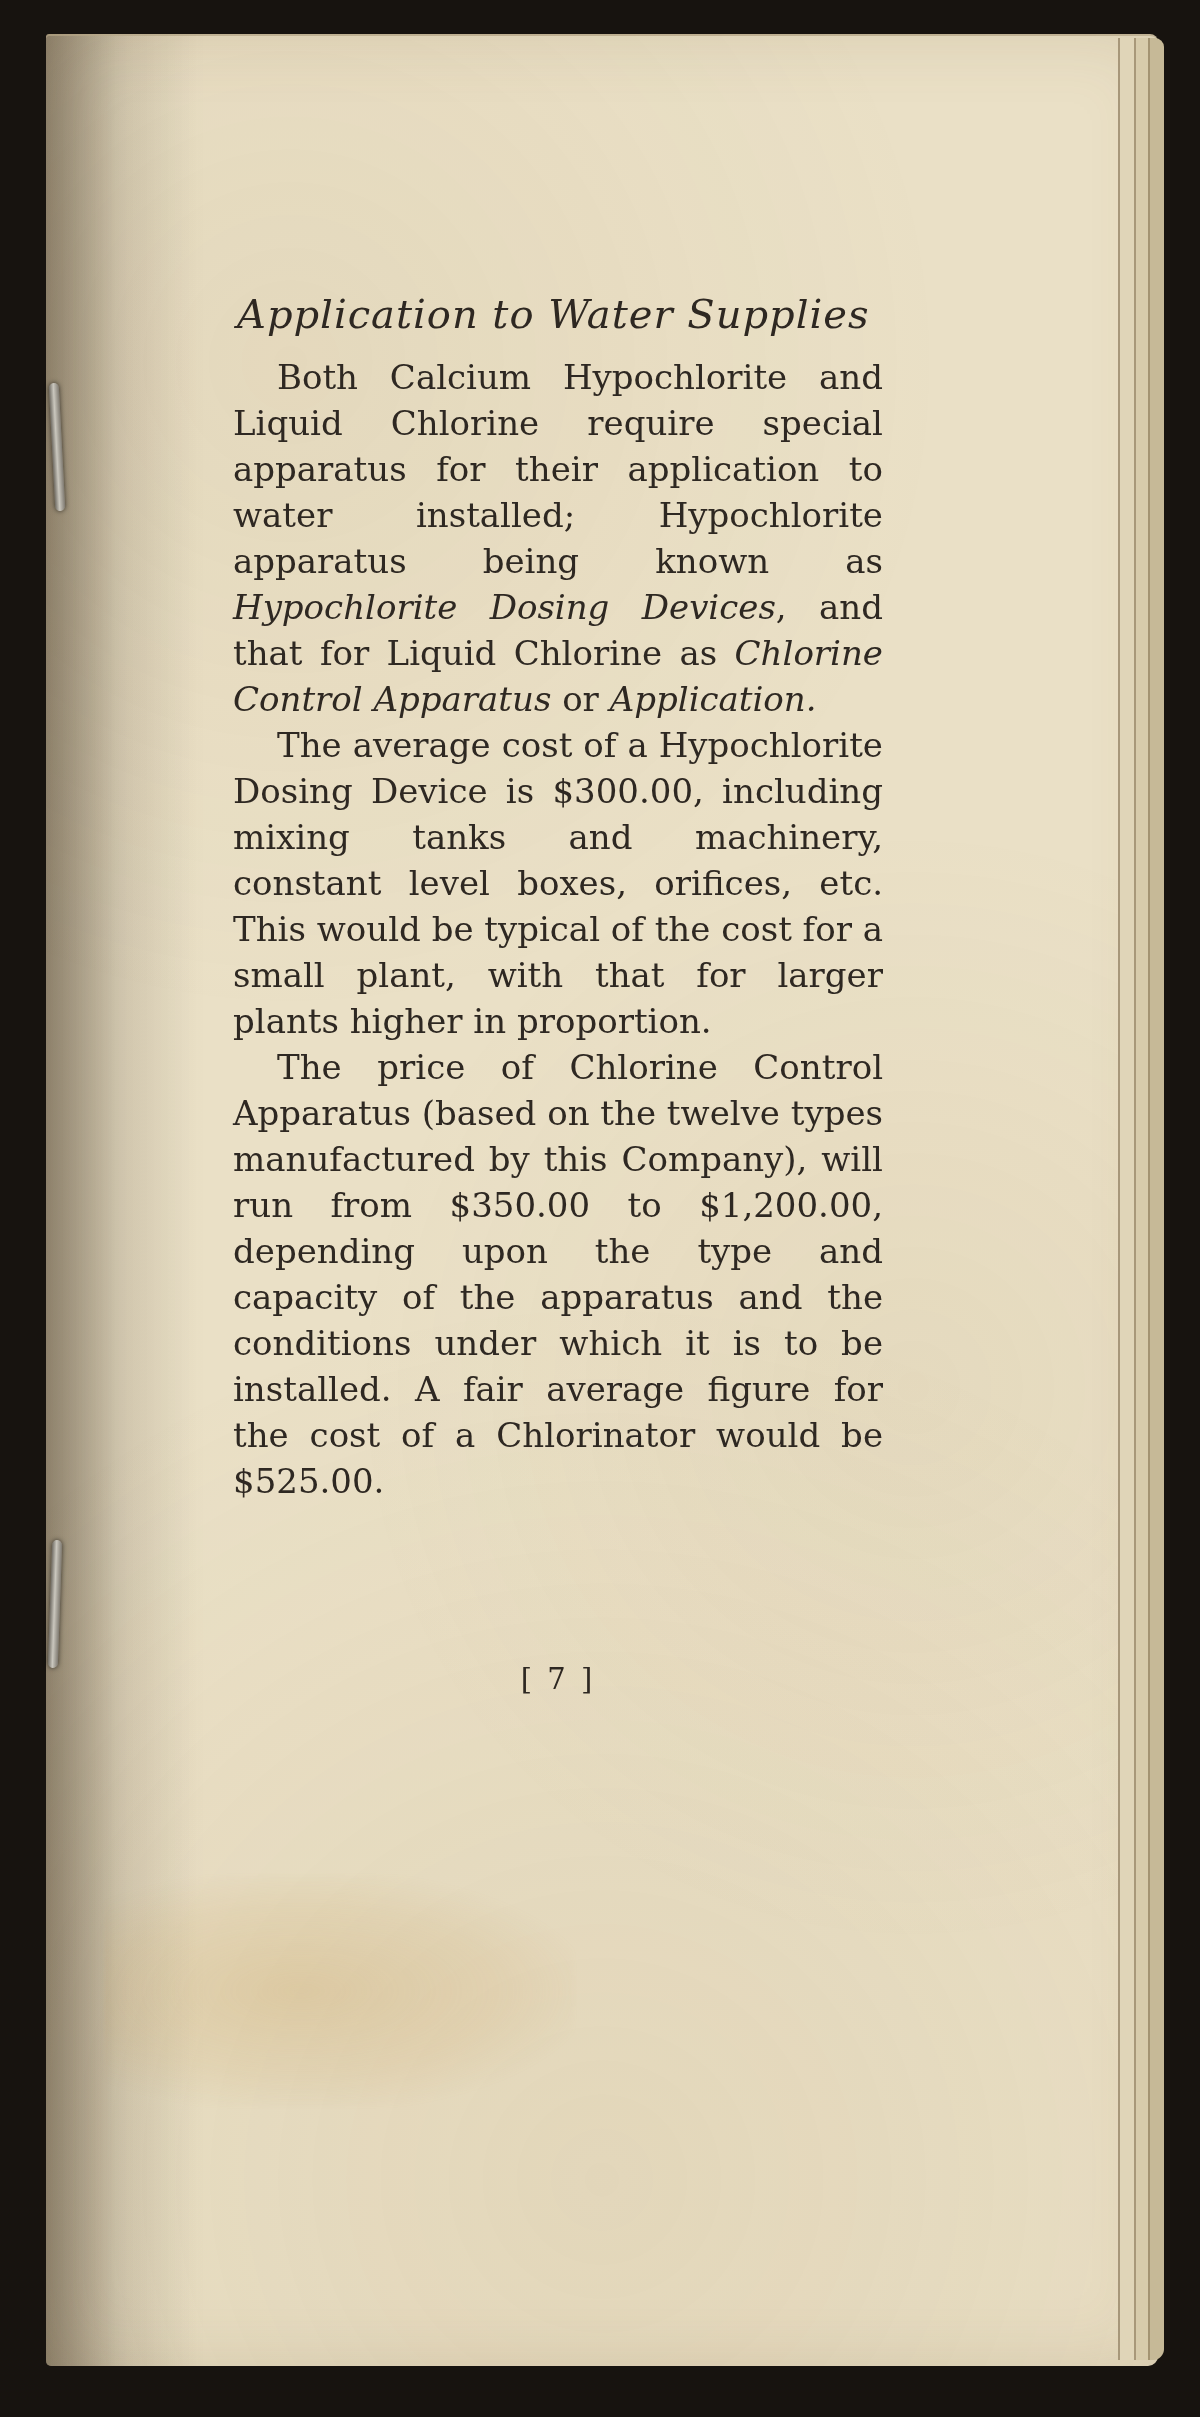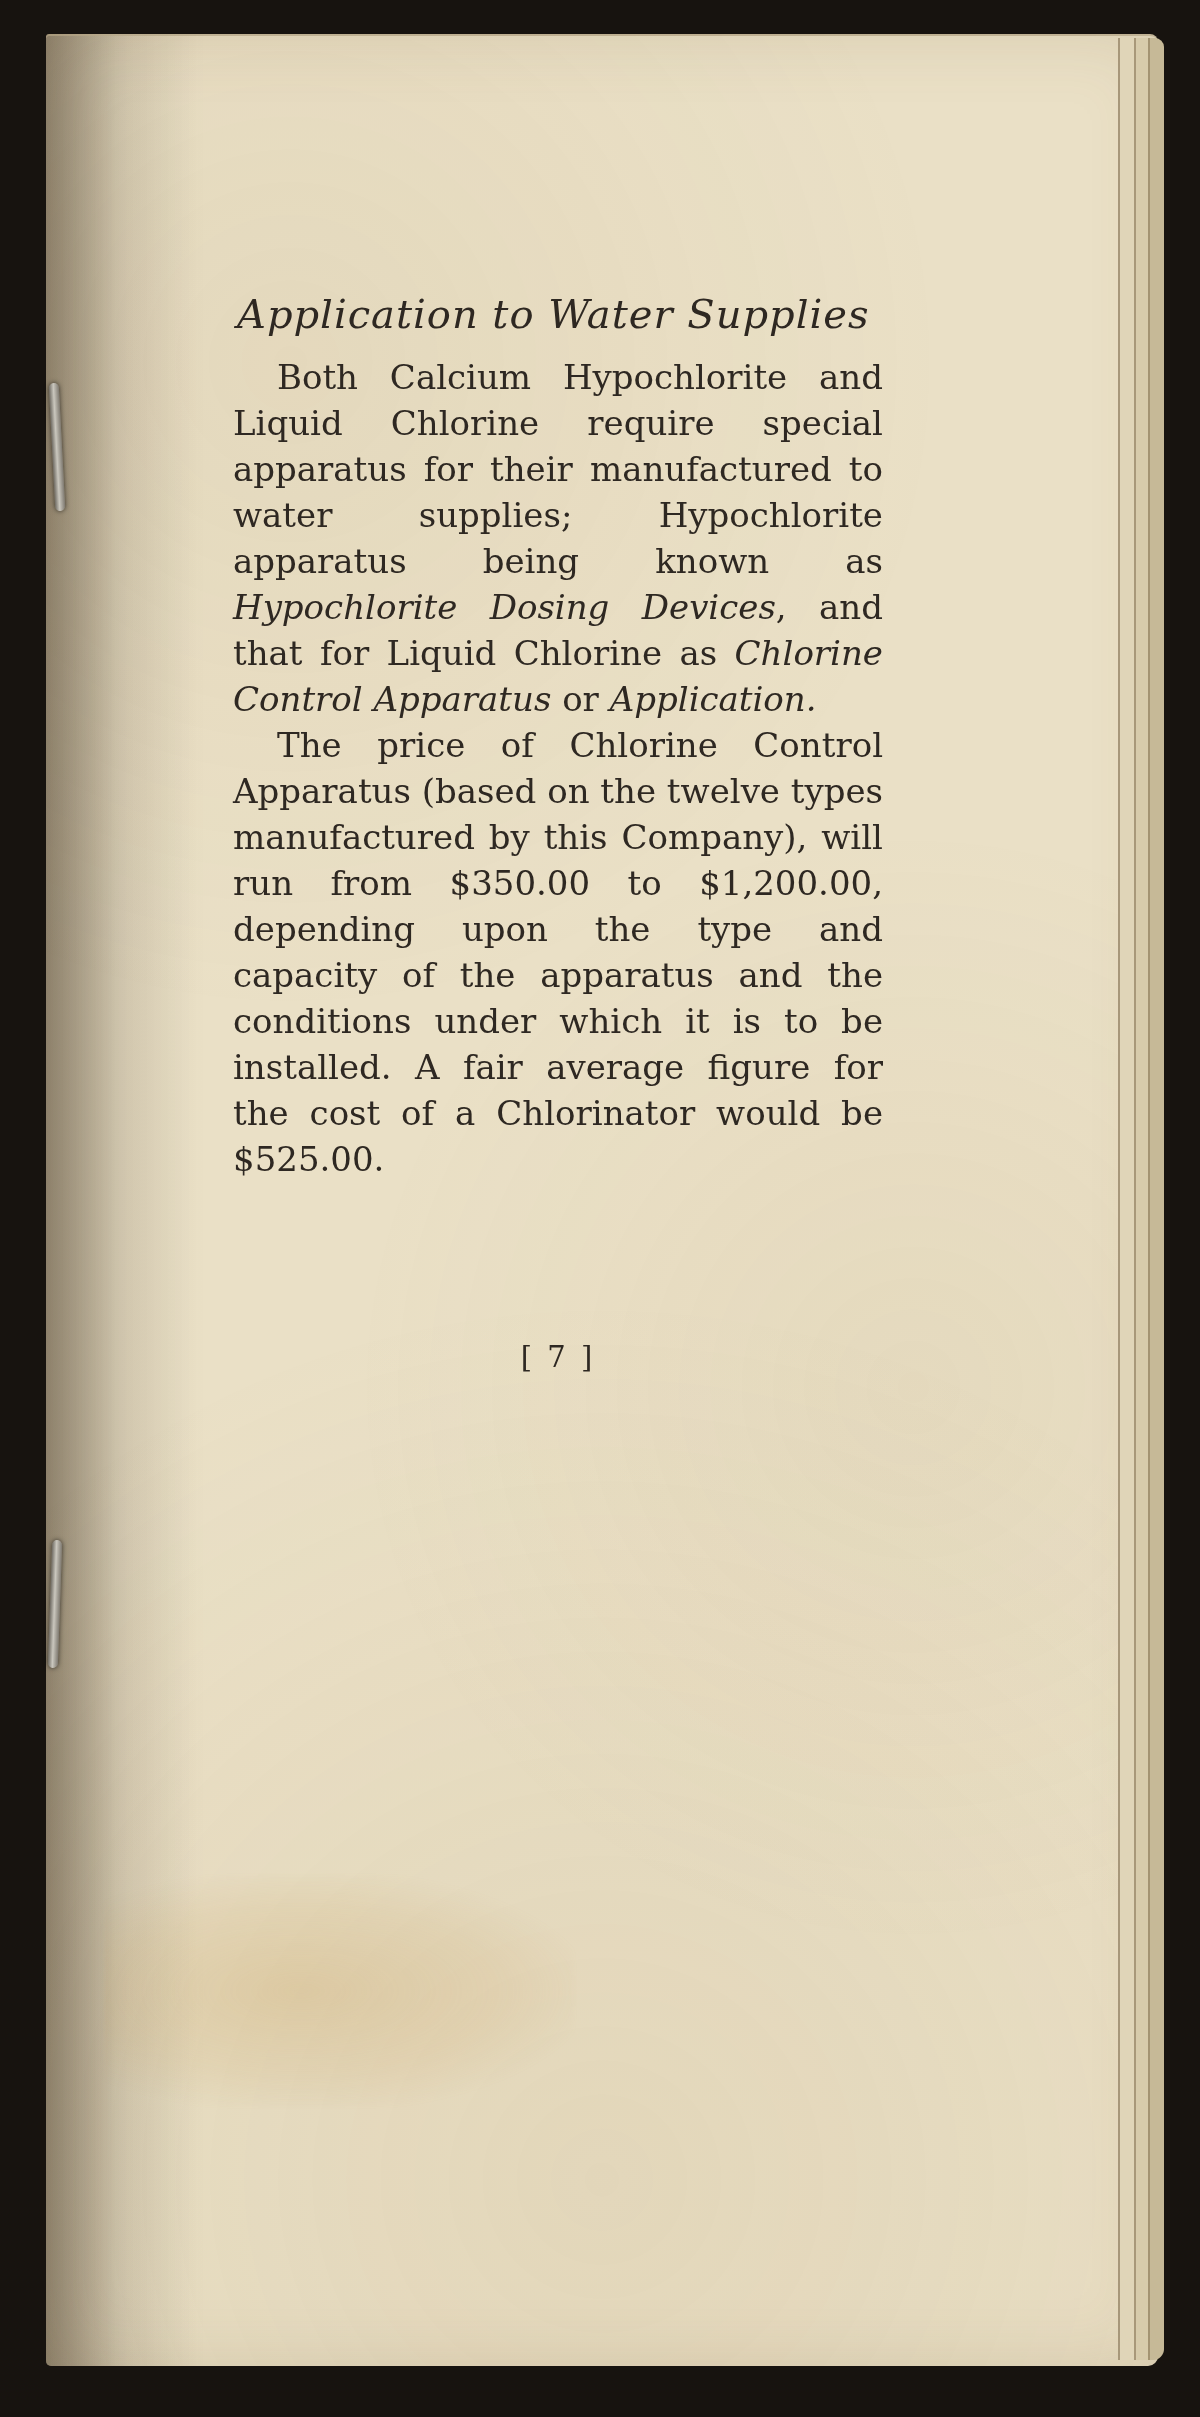--- a/index.html
+++ b/index.html
@@ -94,21 +94,22 @@
 
 <div class="page">
   <div class="gutter"></div>
   <div class="staple staple-top"></div>
   <div class="staple staple-bottom"></div>
   <div class="stain"></div>
 
   <div class="content">
     <h1 class="heading">Application to Water Supplies</h1>
     <div class="paragraphs">
-        <p class="para"><span>Both Calcium Hypochlorite and Liquid Chlorine require special apparatus for their manufactured to water supplies; Hypochlorite apparatus being known as </span><span class="it">Hypochlorite Dosing Devices</span><span>, and that for Liquid Chlorine as </span><span class="it">Chlorine Control Apparatus</span><span> or </span><span class="it">Application.</span></p>
+        <p class="para"><span>Both Calcium Hypochlorite and Liquid Chlorine require special apparatus for their application to water installed; Hypochlorite apparatus being known as </span><span class="it">Hypochlorite Dosing Devices</span><span>, and that for Liquid Chlorine as </span><span class="it">Chlorine Control Apparatus</span><span> or </span><span class="it">Application.</span></p>
+        <p class="para"><span>The average cost of a Hypochlorite Dosing Device is $300.00, including mixing tanks and machinery, constant level boxes, orifices, etc. This would be typical of the cost for a small plant, with that for larger plants higher in proportion.</span></p>
         <p class="para"><span>The price of Chlorine Control Apparatus (based on the twelve types manufactured by this Company), will run from $350.00 to $1,200.00, depending upon the type and capacity of the apparatus and the conditions under which it is to be installed. A fair average figure for the cost of a Chlorinator would be $525.00.</span></p>
       </div>
     <div class="page-number">[ 7 ]</div>
   </div>
 </div>
 
 <div class="edge edge-1"></div>
 <div class="edge edge-2"></div>
 <div class="edge edge-3"></div>
 

